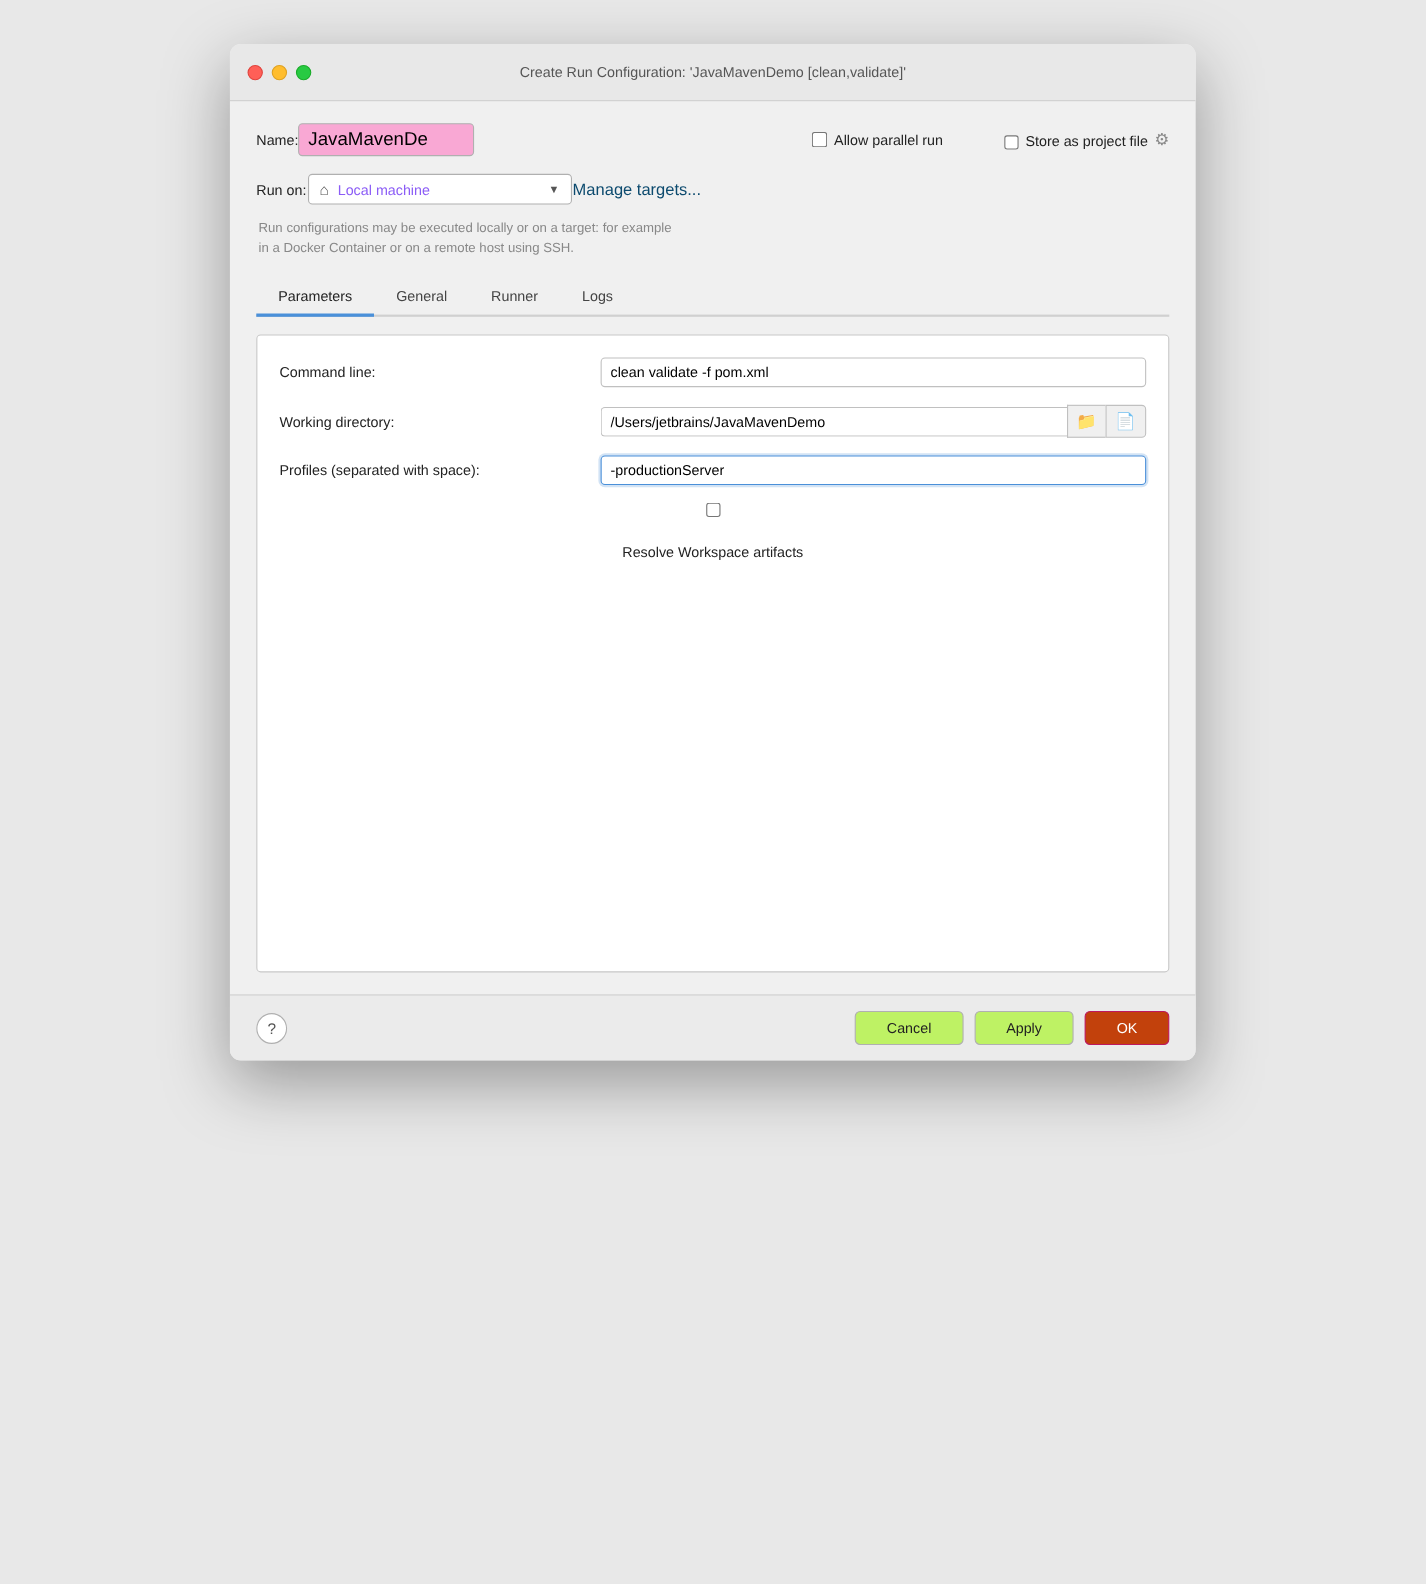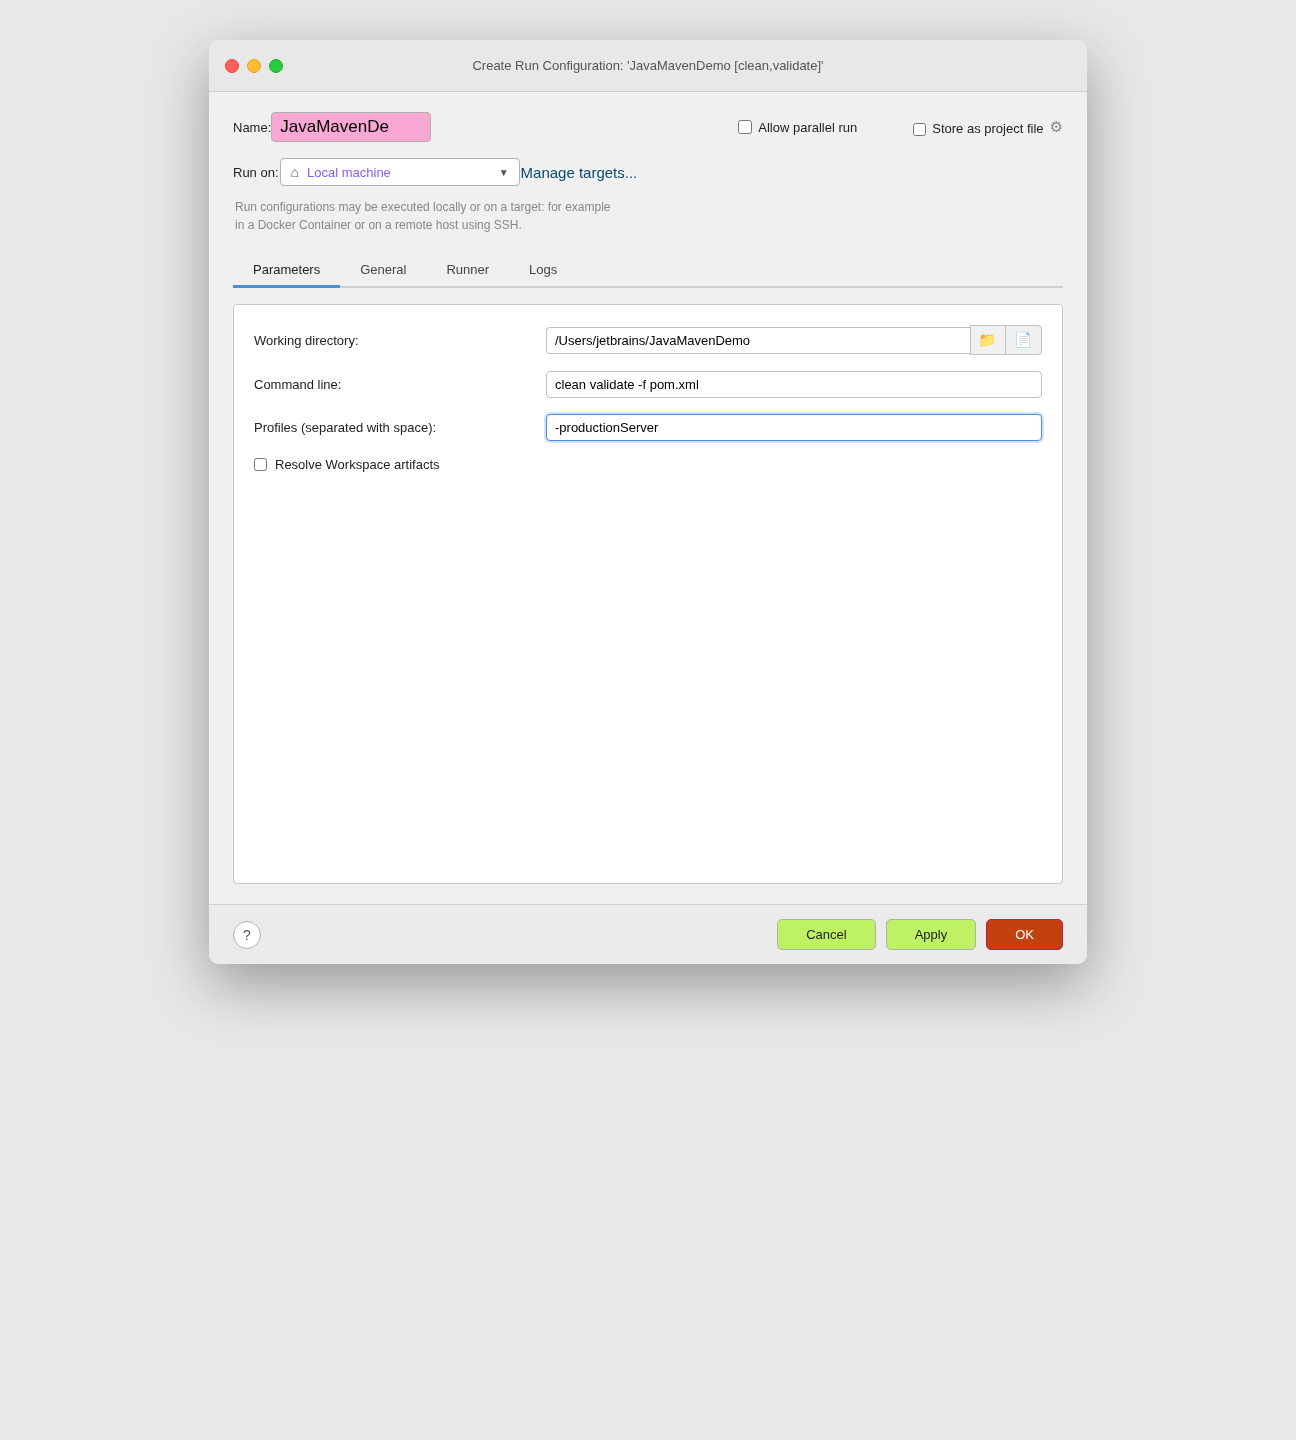--- a/index.html
+++ b/index.html
@@ -227,22 +227,23 @@
     .profiles-hint {
       font-size: 12px;
       color: #888;
       padding-left: 293px;
       margin-top: -8px;
       margin-bottom: 16px;
     }
     .checkbox-row {
       display: flex;
       align-items: center;
-      gap: 8px;
+      gap: 24px;
       margin-top: 8px;
+      flex-direction: column;
     }
     .footer {
       display: flex;
       justify-content: space-between;
       align-items: center;
       padding: 14px 24px;
       border-top: 1px solid #d0d0d0;
       background: #ebebeb;
     }
     .help-btn {
@@ -330,34 +331,34 @@
     <div class="tabs-bar">
       <div class="tab active">Parameters</div>
       <div class="tab">General</div>
       <div class="tab">Runner</div>
       <div class="tab">Logs</div>
     </div>
 
     <div class="panel">
 
       <div class="form-row">
+        <span class="form-label">Command line:</span>
+        <input class="form-input" type="text" value="clean validate -f pom.xml" style="">
+      </div>
+
+      <div class="form-row">
         <span class="form-label">Working directory:</span>
         <div class="working-dir-row">
           <input class="working-dir-input" type="text" value="/Users/jetbrains/JavaMavenDemo" style="">
           <button class="dir-btn">📁</button>
           <button class="dir-btn">📄</button>
         </div>
       </div>
 
       <div class="form-row">
-        <span class="form-label">Command line:</span>
-        <input class="form-input" type="text" value="clean validate -f pom.xml" style="">
-      </div>
-
-      <div class="form-row">
         <span class="form-label">Profiles (separated with space):</span>
         <input class="form-input profiles-input" type="text" value="-productionServer" style="">
       </div>
 
       <div class="checkbox-row">
         <input type="checkbox" id="resolve" style="">
         <label for="resolve" class="label">Resolve Workspace artifacts</label>
       </div>
 
     </div>

